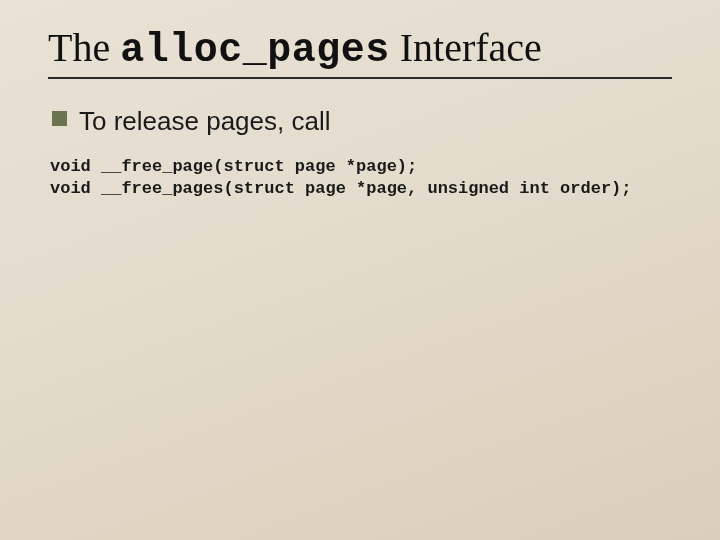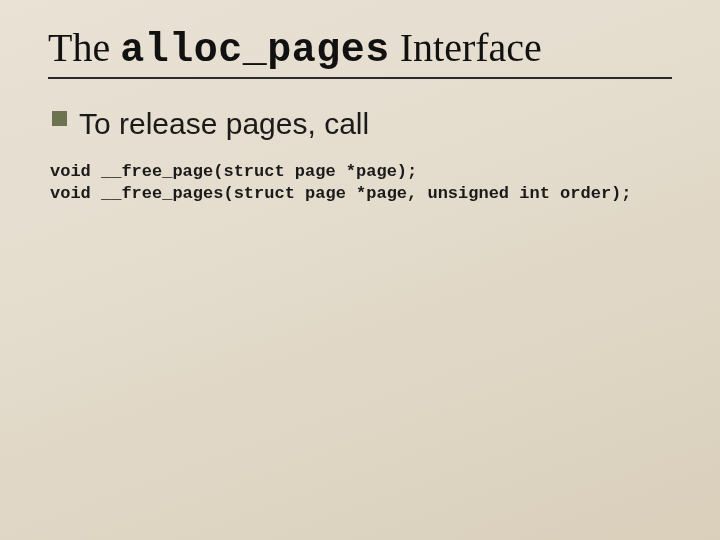--- a/index.html
+++ b/index.html
@@ -46,21 +46,21 @@
     margin: 8px 0 18px 4px;
   }
   .bullet-square {
     width: 15px;
     height: 15px;
     background: #6b7351;
     margin-top: 6px;
     flex: none;
   }
   .bullet-text {
-    font-size: 30px;
+    font-size: 26px;
     line-height: 1.25;
     color: #1a1a1a;
   }
   .codeblock {
     font-family: "Courier New", Courier, monospace;
     font-size: 17px;
     line-height: 1.35;
     font-weight: 700;
     color: #1a1a1a;
     white-space: pre-wrap;

